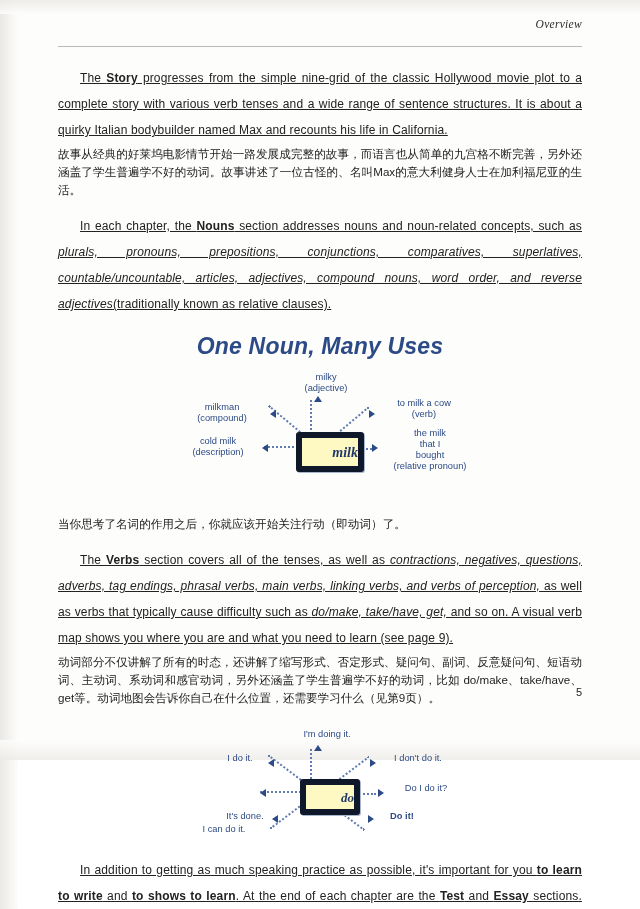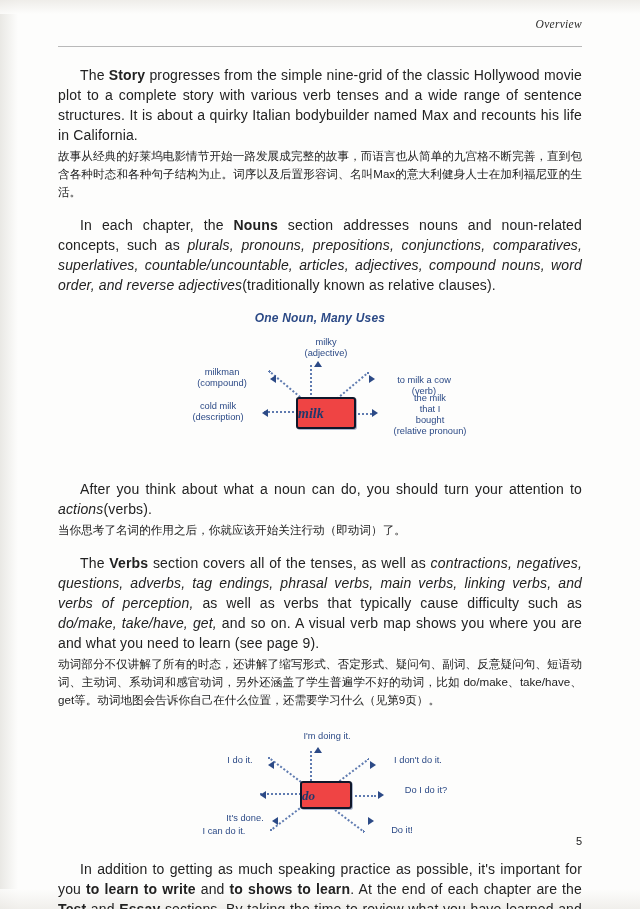--- a/index.html
+++ b/index.html
@@ -12,21 +12,21 @@
     height: 909px;
     font-family: "Liberation Sans", sans-serif;
     color: #1a1a1a;
     position: relative;
     overflow: hidden;
   }
   .page {
     position: absolute;
     left: 0; top: 0;
     width: 640px;
-    height: 909px;
+    height: 760px;
     background: #fdfdfc;
   }
   
   .edge-left {
     position: absolute;
     left: 0; top: 0;
     width: 18px; height: 909px;
     background: linear-gradient(to right, #e7e6e2, #fdfdfc);
     opacity: .9;
   }
@@ -59,44 +59,45 @@
     letter-spacing: .3px;
     margin-bottom: 16px;
   }
   .runhead-rule {
     border-bottom: 1px solid #b9b9b9;
     width: 100%;
     margin-top: 2px;
     margin-bottom: 18px;
   }
   p.en {
-    font-size: 14px;
-    line-height: 20px;
+    font-size: 12px;
+    line-height: 26px;
     text-align: justify;
     margin: 0 0 2px 0;
     color: #222;
     letter-spacing: .15px;
+    text-decoration: underline;
   }
   p.en.indent {
     text-indent: 22px;
   }
   p.cn {
     font-size: 11.6px;
     line-height: 18px;
     text-align: justify;
     margin: 1px 0 14px 0;
     color: #222;
   }
   b { font-weight: bold; }
   i { font-style: italic; }
 
   h2.figtitle {
     text-align: center;
     color: #2c4a86;
-    font-size: 12px;
+    font-size: 23px;
     font-weight: bold;
     font-style: italic;
     letter-spacing: .2px;
     margin: 16px 0 6px 0;
     font-family: "Liberation Sans", sans-serif;
   }
 
   
   .fig {
     position: relative;
@@ -111,27 +112,27 @@
 
   .node {
     position: absolute;
     color: #2c4a86;
     white-space: nowrap;
   }
   .node .l2 { display: block; }
 
   .center-box {
     position: absolute;
-    border: 2px solid #0f172a;
-    background: #ef4444;
+    border: 6px solid #0f172a;
+    background: #fef9c3;
     border-radius: 3px;
     box-shadow: 1px 1px 0 #aab6cd;
     display: flex;
     align-items: center;
-    justify-content: flex-start;
+    justify-content: flex-end;
     font-family: "Liberation Serif", serif;
     font-style: italic;
     font-weight: bold;
     color: #21386b;
   }
 
   .dots {
     position: absolute;
     border-bottom: 2px dotted #5f7bb0;
     height: 0;
@@ -163,21 +164,21 @@
   <div class="content">
 
     <div class="runhead">Overview</div>
     <div class="runhead-rule"></div>
 
     <p class="en indent">
       The <b>Story</b> progresses from the simple nine-grid of the classic Hollywood movie plot to a
       complete story with various verb tenses and a wide range of sentence structures. It is about a quirky
       Italian bodybuilder named Max and recounts his life in California.
     </p>
-    <p class="cn">故事从经典的好莱坞电影情节开始一路发展成完整的故事，而语言也从简单的九宫格不断完善，直到包含各种时态和各种句子结构为止。词序以及后置形容词、名叫Max的意大利健身人士在加利福尼亚的生活。</p>
+    <p class="cn">故事从经典的好莱坞电影情节开始一路发展成完整的故事，而语言也从简单的九宫格不断完善，另外还涵盖了学生普遍学不好的动词。故事讲述了一位古怪的、名叫Max的意大利健身人士在加利福尼亚的生活。</p>
 
     <p class="en indent">
       In each chapter, the <b>Nouns</b> section addresses nouns and noun-related concepts, such as
       <i>plurals, pronouns, prepositions, conjunctions, comparatives, superlatives, countable/uncountable,
       articles, adjectives, compound nouns, word order, and reverse adjectives</i>(traditionally known as
       relative clauses).
     </p>
 
     <h2 class="figtitle">One Noun, Many Uses</h2>
 
@@ -198,21 +199,21 @@
       <div class="node" style="left:232px; top:6px; width:72px;">
         <span>milky</span>
         <span class="l2">(adjective)</span>
       </div>
 
       <div class="node" style="left:120px; top:36px; width:88px;">
         <span>milkman</span>
         <span class="l2">(compound)</span>
       </div>
 
-      <div class="node" style="left:318px; top:44px; width:96px;">
+      <div class="node" style="left:318px; top:32px; width:96px;">
         <span>to milk a cow</span>
         <span class="l2">(verb)</span>
       </div>
 
       <div class="node" style="left:116px; top:70px; width:88px;">
         <span>cold milk</span>
         <span class="l2">(description)</span>
       </div>
 
       <div class="node" style="left:322px; top:62px; width:100px;">
@@ -220,23 +221,20 @@
         <span class="l2">that I</span>
         <span class="l2">bought</span>
         <span class="l2">(relative pronoun)</span>
       </div>
 
       <div class="center-box" style="left:238px; top:66px; width:56px; height:28px; font-size:14px;">
         <span>milk</span>
       </div>
     </div>
 
-    <p class="en indent">
-      After you think about what a noun can do, you should turn your attention to <i>actions</i>(verbs).
-    </p>
     <p class="cn">当你思考了名词的作用之后，你就应该开始关注行动（即动词）了。</p>
 
     <p class="en indent">
       The <b>Verbs</b> section covers all of the tenses, as well as <i>contractions, negatives, questions,
       adverbs, tag endings, phrasal verbs, main verbs, linking verbs, and verbs of perception,</i> as well as
       verbs that typically cause difficulty such as <i>do/make, take/have, get,</i> and so on. A visual verb map
       shows you where you are and what you need to learn (see page 9).
     </p>
     <p class="cn">动词部分不仅讲解了所有的时态，还讲解了缩写形式、否定形式、疑问句、副词、反意疑问句、短语动词、主动词、系动词和感官动词，另外还涵盖了学生普遍学不好的动词，比如 do/make、take/have、get等。动词地图会告诉你自己在什么位置，还需要学习什么（见第9页）。</p>
 
@@ -269,21 +267,21 @@
       </div>
       <div class="node" style="left:128px; top:62px; width:76px;margin-top:41px;">
         <span>I can do it.</span>
       </div>
       <div class="node" style="left:328px; top:62px; width:80px;">
         <span>Do I do it?</span>
       </div>
       <div class="node" style="left:156px; top:90px; width:62px;">
         <span>It's done.</span>
       </div>
-      <div class="node" style="left:316px; top:102px; width:56px;">
+      <div class="node" style="left:316px; top:90px; width:56px;font-weight:bold;">
         <span>Do it!</span>
       </div>
 
       <div class="center-box" style="left:242px; top:58px; width:48px; height:24px; font-size:13px;">
         <span>do</span>
       </div>
     </div>
 
     <p class="en indent" style="margin-top:14px;">
       In addition to getting as much speaking practice as possible, it's important for you <b>to learn to

